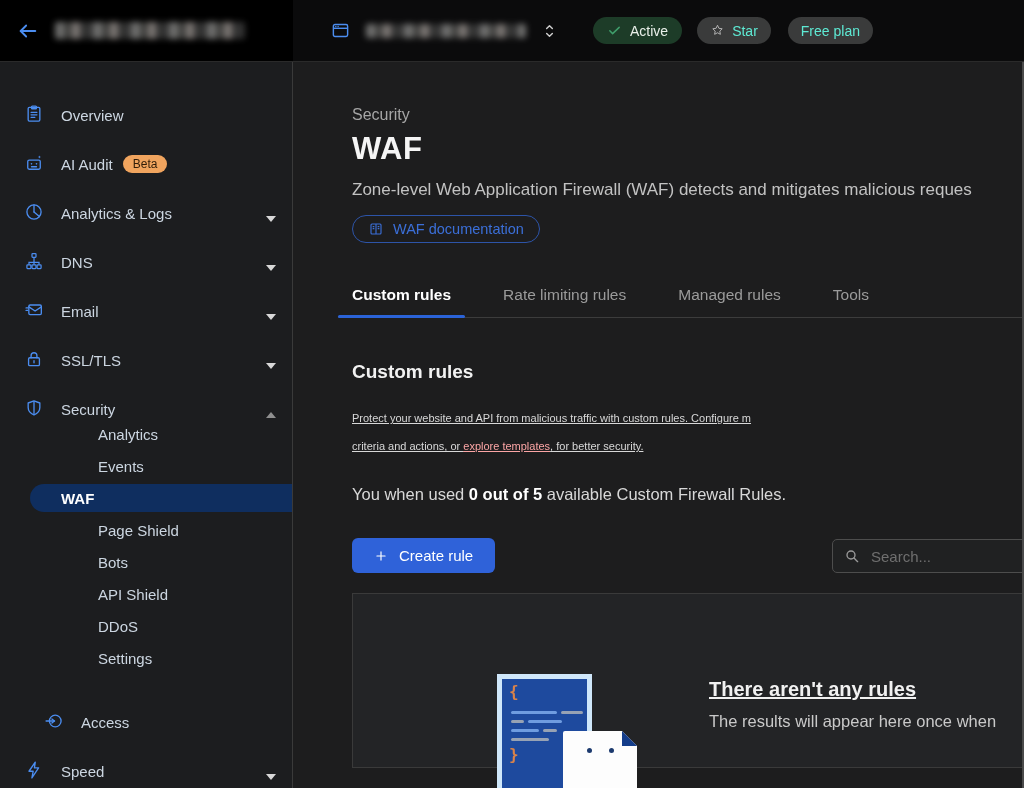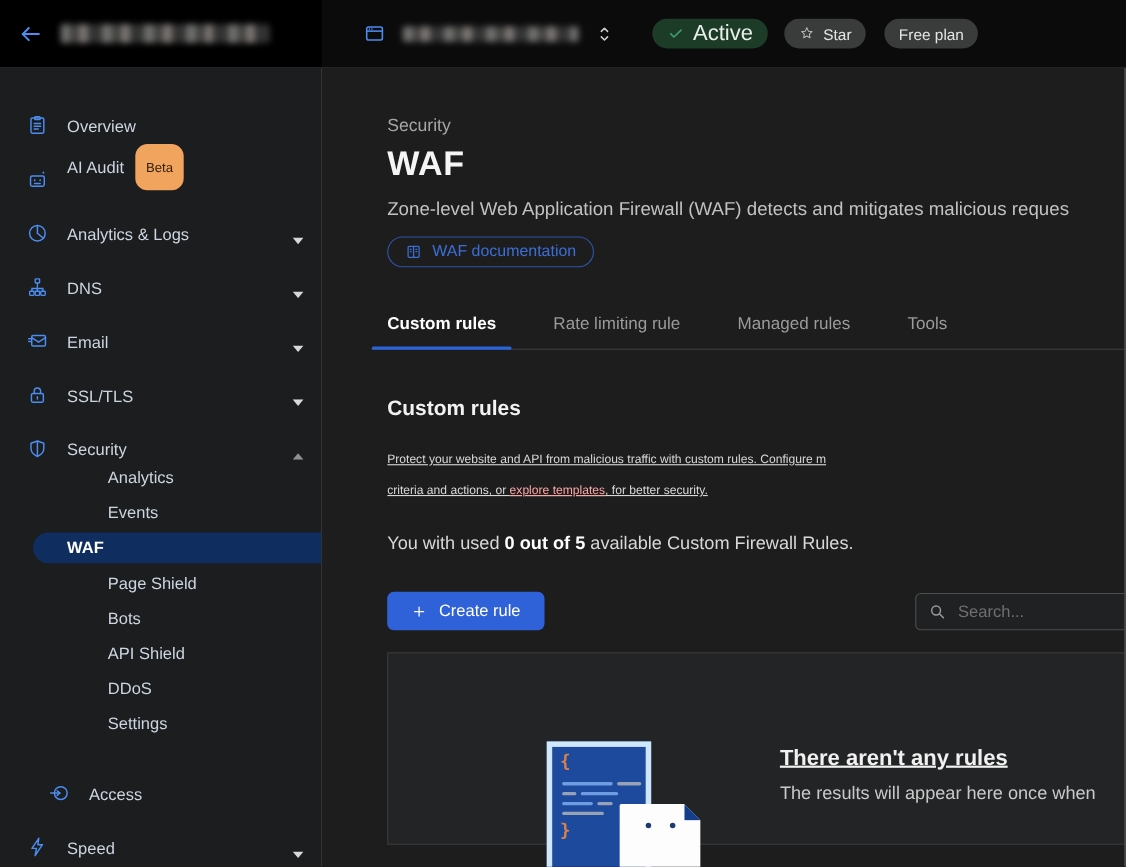--- a/index.html
+++ b/index.html
@@ -10,31 +10,31 @@
   }
   
   .topbar{position:absolute;top:0;left:0;width:1024px;height:62px;display:flex;border-bottom:1px solid #2a2a2a;box-sizing:border-box;}
   .topbar-left{flex:0 0 293px;background:#000;display:flex;align-items:center;padding-left:17px;gap:16px;box-sizing:border-box;}
   .topbar-right{flex:1;background:#0b0b0c;display:flex;align-items:center;padding-left:38px;gap:9px;}
   .icon-btn{background:none;border:none;padding:0;display:flex;align-items:center;cursor:pointer;}
   .redacted{height:15px;border-radius:2px;filter:blur(3px);opacity:.8;
     background:repeating-linear-gradient(90deg,#8a8a88 0 9px,#50504e 9px 17px,#9a938f 17px 25px,#3f3f3f 25px 38px);}
   .redacted-account{width:190px;height:17px;}
   .redacted-zone{width:160px;height:14px;margin-left:7px;}
-  .badge-active{display:inline-flex;align-items:center;gap:8px;background:#1d3c28;border-radius:14px;height:27px;padding:0 14px;color:#e9efe9;font-size:20px;margin-left:26px;}
-  .pill{display:inline-flex;align-items:center;gap:7px;background:#3a3b3b;border:none;border-radius:14px;height:27px;padding:0 13px;color:#e5e5e5;font-size:14px;cursor:pointer;margin-left:6px;}
+  .badge-active{display:inline-flex;align-items:center;gap:8px;background:#1d3c28;border-radius:14px;height:27px;padding:0 14px;color:#e9efe9;font-size:14px;margin-left:26px;}
+  .pill{display:inline-flex;align-items:center;gap:7px;background:#3a3b3b;border:none;border-radius:14px;height:27px;padding:0 13px;color:#5eead4;font-size:14px;cursor:pointer;margin-left:6px;}
   .pill-plan{cursor:default;margin-left:8px;}
   
   .sidebar{position:absolute;top:62px;left:0;width:293px;bottom:0;background:#1c1d1f;border-right:1px solid #3a3a3a;box-sizing:border-box;padding-top:13px;}
   .nav-item{height:49px;display:flex;align-items:flex-end;padding:0 16px 0 24px;gap:17px;color:#ccd6e1;font-size:15px;cursor:pointer;}
   .nav-icon{width:20px;height:20px;color:#4b8df0;flex:0 0 20px;display:flex;align-items:center;}
   .nav-label{flex:1;white-space:nowrap;}
   .nav-label-wrap{flex:1;display:flex;align-items:center;gap:10px;}
   .nav-chevron{flex:0 0 10px;display:flex;}
-  .beta-badge{background:#f0a45e;color:#301d09;font-size:12px;line-height:12px;padding:15px 10px;border-radius:11px;}
+  .beta-badge{background:#f0a45e;color:#301d09;font-size:12px;line-height:12px;padding:3px 10px;border-radius:11px;}
   .nav-sub{height:32px;display:flex;align-items:center;padding-left:98px;color:#ccd6e1;font-size:15px;cursor:pointer;box-sizing:border-box;}
   .nav-sub.selected{background:#0f2e5f;border-radius:15px 0 0 15px;margin:2px 0 2px 30px;padding-left:31px;height:28px;color:#fff;font-weight:700;}
   
   .main{position:absolute;left:293px;top:62px;right:0;bottom:0;background:#1d1d1e;padding-left:59px;box-sizing:border-box;}
   .breadcrumb{margin-top:44px;color:#a6a6a6;font-size:16px;}
   .page-title{margin-top:7px;color:#f5f5f5;font-size:31px;font-weight:700;letter-spacing:.5px;}
   .page-desc{margin-top:13px;color:#c2c2c2;font-size:17px;white-space:nowrap;overflow:hidden;width:672px;}
   .doc-btn{margin-top:15px;display:inline-flex;align-items:center;gap:9px;height:28px;padding:0 15px;border:1px solid #2d54a8;border-radius:15px;color:#3b6fd8;font-size:14.5px;background:transparent;cursor:pointer;font-family:inherit;}
   .tabs{margin-top:33px;margin-left:-14px;display:flex;border-bottom:1px solid #3c3c3c;width:686px;}
   .tab{padding:10px 14px 13px;margin-right:24px;font-size:15.5px;color:#9b9b9b;cursor:pointer;position:relative;white-space:nowrap;}
@@ -298,33 +298,33 @@
           <rect x="4.5" y="4.5" width="15" height="15" rx="1.5"></rect>
           <path d="M12 4.5v15"></path>
           <path d="M7 8.5h2.5M7 11.5h2.5M14.5 8.5H17M14.5 11.5H17"></path>
         </svg>
     </span>
     <span>WAF documentation</span>
   </button>
 
   <div class="tabs">
     <div class="tab active">Custom rules</div>
-    <div class="tab">Rate limiting rule</div>
+    <div class="tab">Rate limiting rules</div>
     <div class="tab">Managed rules</div>
     <div class="tab">Tools</div>
   </div>
 
   <div class="section-heading">Custom rules</div>
 
   <div class="para">
     <div class="para-line">Protect your website and API from malicious traffic with custom rules. Configure m</div>
     <div class="para-line"><span>criteria and actions, or </span><a class="link">explore templates</a><span>, for better security.</span></div>
   </div>
 
-  <div class="usage"><span>You with used </span><b>0 out of 5</b><span> available Custom Firewall Rules.</span></div>
+  <div class="usage"><span>You when used </span><b>0 out of 5</b><span> available Custom Firewall Rules.</span></div>
 
   <div class="actions">
     <button class="create-btn">
       <span style="display:flex;">
         <svg width="14" height="14" viewBox="0 0 24 24" fill="none" stroke="#ffffff" stroke-width="2" stroke-linecap="round">
             <path d="M12 5v14M5 12h14"></path>
           </svg>
       </span>
       <span>Create rule</span>
     </button>

